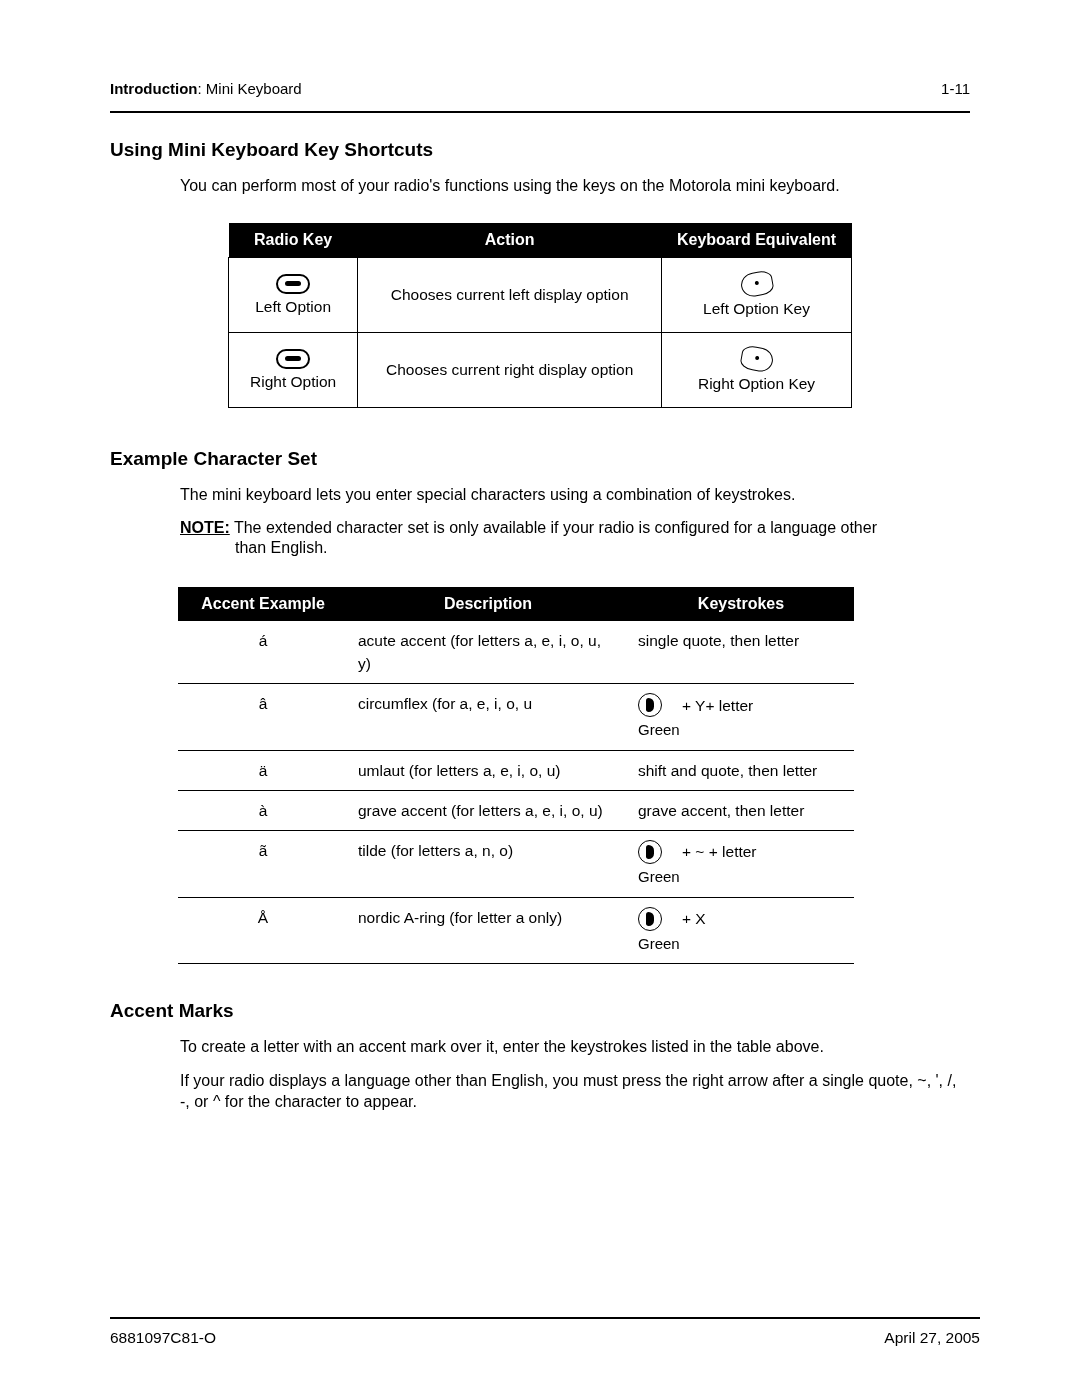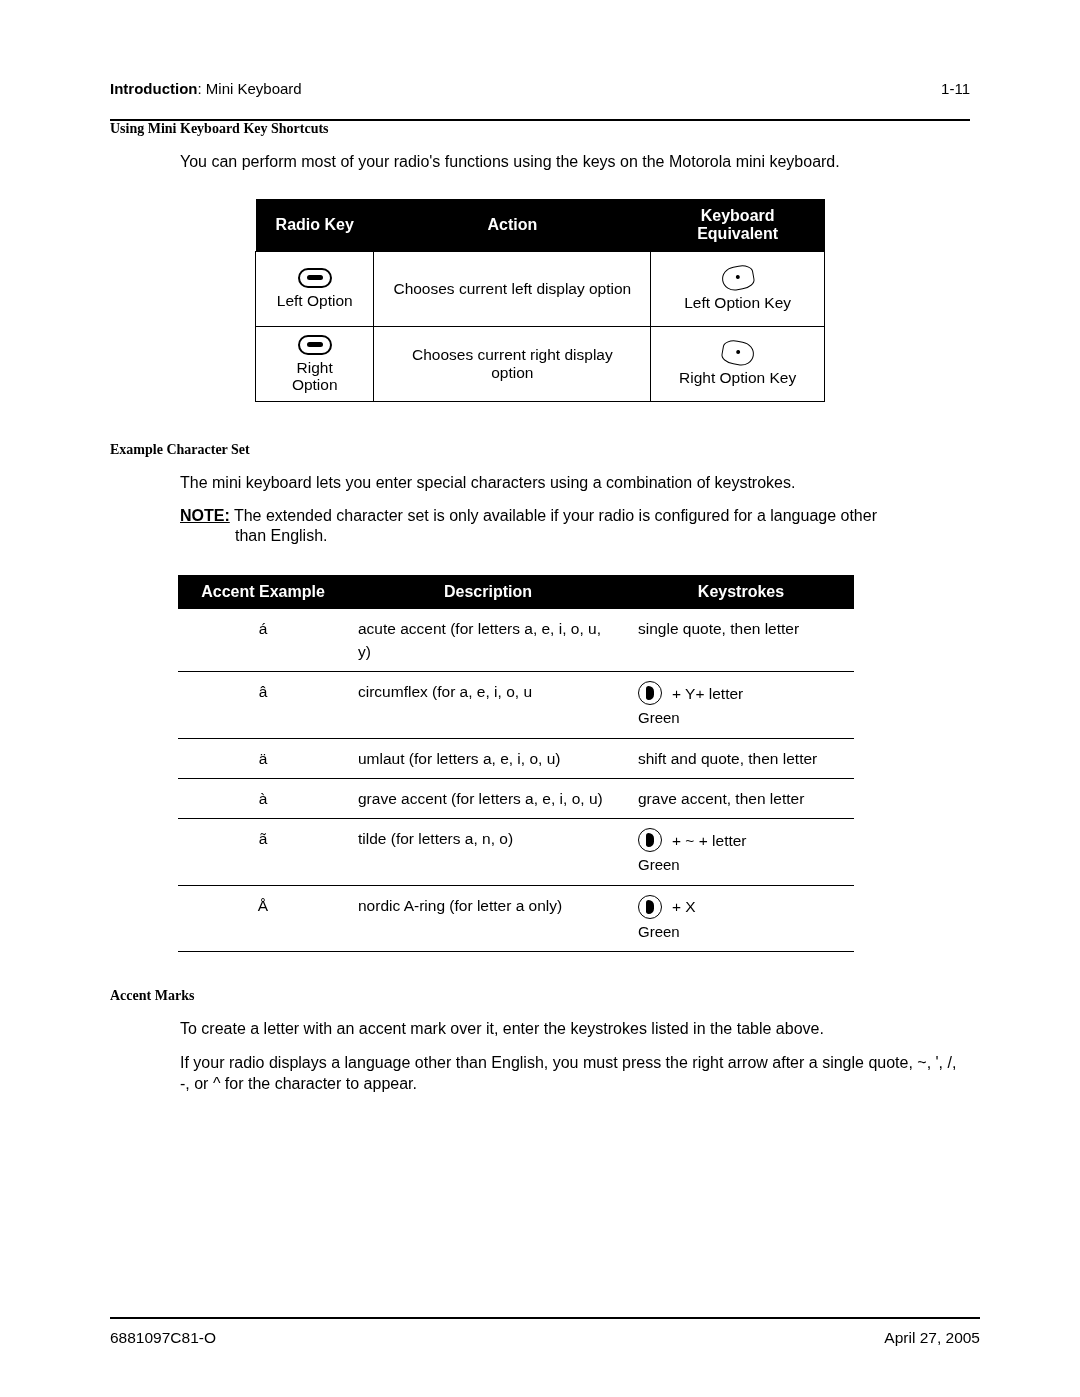--- a/index.html
+++ b/index.html
@@ -14,29 +14,29 @@
     width: 1080px;
     min-height: 1397px;
     padding: 80px 110px 50px 110px;
     box-sizing: border-box;
     position: relative;
   }
   .header-row {
     display: flex;
     justify-content: space-between;
     font-size: 15px;
-    padding-bottom: 22px;
+    padding-bottom: 14px;
     border-bottom: 2.5px solid #000;
   }
   .header-left b { font-weight: bold; }
   .h2 {
-    font-size: 14px;
+    font-size: 19px;
     font-weight: bold;
+    margin-top: 26px;
     margin-bottom: 14px;
-    font-family: Liberation Serif, serif;
   }
   .body-text {
     font-size: 16px;
     margin-left: 70px;
     line-height: 1.35;
   }
   .note {
     font-size: 16px;
     margin-left: 70px;
     line-height: 1.35;
@@ -59,21 +59,21 @@
     padding: 8px 8px;
     text-align: center;
   }
   .tbl td {
     border: 1px solid #000;
     font-size: 15.5px;
     text-align: center;
     padding: 8px 16px;
     vertical-align: middle;
   }
-  .tbl1 { width: 570px; margin-top: 26px; }
+  .tbl1 { width: 624px; margin-top: 26px; }
   .tbl1 td { height: 58px; }
   .cell-stack { display:flex; flex-direction:column; align-items:center; gap:4px; line-height:1.1; }
 
   
   .option-btn-icon {
     width: 30px; height: 16px;
     border: 2.5px solid #000;
     border-radius: 10px;
     position: relative;
     background:#fff;
@@ -104,21 +104,21 @@
     border: 0;
     border-bottom: 1px solid #000;
     text-align: left;
     padding: 8px 10px;
     vertical-align: top;
     line-height: 1.5;
   }
   .tbl2 td:first-child { text-align: center; width: 150px; }
   .tbl2 td:nth-child(2){ width: 260px; }
   .green-key {
-    display:inline-flex; align-items:center; gap:10px;
+    display:inline-flex; align-items:center; gap:20px;
     vertical-align: middle;
   }
   .green-circle{
     width:22px;height:22px;border:1.5px solid #000;border-radius:50%;
     display:inline-flex;align-items:center;justify-content:center;
   }
   .green-circle::before{
     content:"";
     display:block;width:8px;height:14px;background:#000;border-radius:3px 6px 6px 3px;
   }

